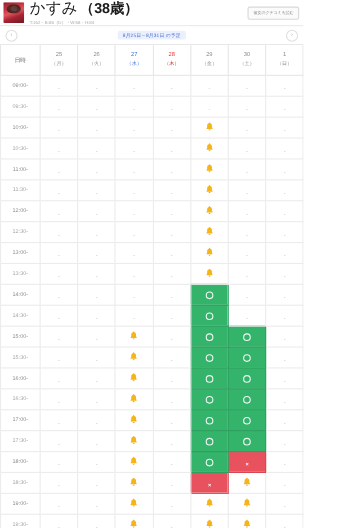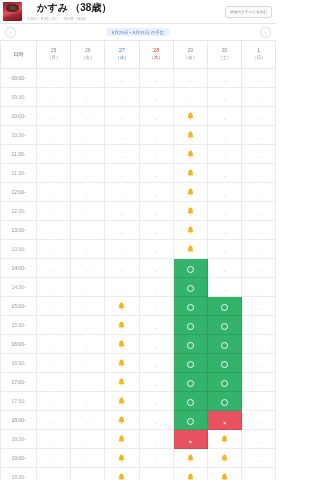--- a/index.html
+++ b/index.html
@@ -23,22 +23,22 @@
       linear-gradient(160deg,#8d2230 0%,#c4323f 28%,#e0565c 48%,#a82434 68%,#6d1722 100%);
     overflow:hidden; position:relative;
   }
   .avatar::after {
     content:""; position:absolute; left:18%; top:8%; width:64%; height:46%;
     border-radius:50% 50% 45% 45%;
     background:linear-gradient(200deg,#2d1a1a 0%,#4a2722 55%,#2a1514 100%);
     opacity:.85;
   }
   .pname { display:flex; align-items:baseline; gap:2px; flex:1; min-width:0; }
-  .pname .nm { font-size:10px; font-weight:bold; color:#1a1a1a; letter-spacing:.2px;margin-left:10px; }
-  .pname .age { font-size:10px; font-weight:bold; color:#1a1a1a; }
+  .pname .nm { font-size:14px; font-weight:normal; color:#1a1a1a; letter-spacing:.2px; }
+  .pname .age { font-size:13px; font-weight:bold; color:#1a1a1a; }
   .psub { font-size:4px; color:#a9a9a9; line-height:1.3; margin-top:1px; white-space:nowrap; }
   .pcol { display:flex; flex-direction:column; justify-content:center; flex:1; min-width:0; }
   .hbtn {
     flex:0 0 auto; font-size:3.6px; color:#777;
     border:1px solid #d8d8d8; border-radius:2px;
     padding:3px 4px; background:#fbfbfb; white-space:nowrap;
   }
 
   
   .datenav {

